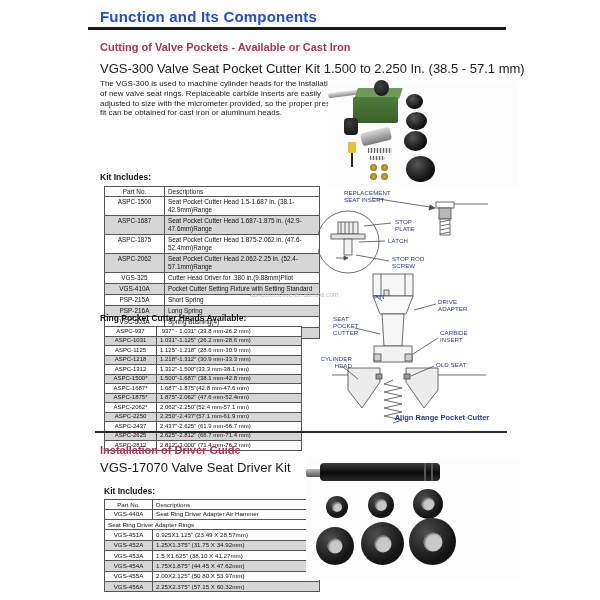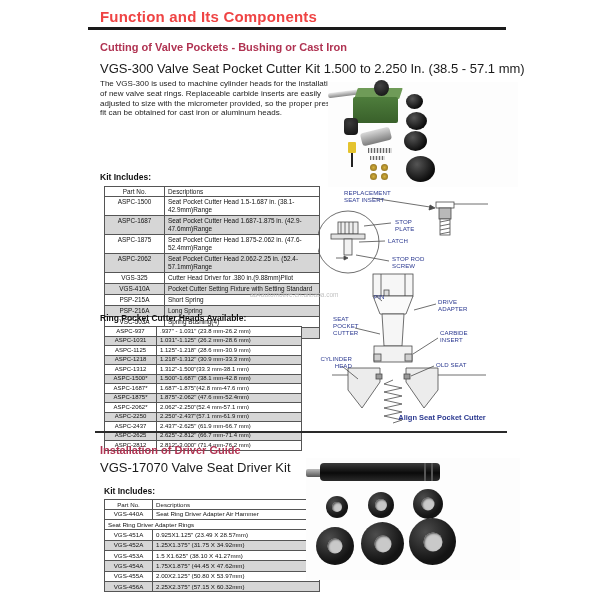--- a/index.html
+++ b/index.html
@@ -1,21 +1,21 @@
 <!DOCTYPE html>
 <html><head>
 <meta charset="utf-8">
 <style>
   * { margin:0; padding:0; box-sizing:border-box; }
   html,body { width:600px; height:600px; background:#ffffff; overflow:hidden;
               font-family:"Liberation Sans", sans-serif; color:#1a1a1a; }
   .abs { position:absolute; }
 
   
-  #page-title { left:100px; top:8px; font-size:15px; font-weight:bold; color:#ef4444; letter-spacing:.2px; }
+  #page-title { left:100px; top:8px; font-size:15px; font-weight:bold; color:#1d4ed8; letter-spacing:.2px; }
   #title-rule { left:88px; top:27px; width:418px; height:2.5px; background:#1a1a1a; }
   .red-head { font-size:11px; font-weight:bold; color:#b03352; }
   .prod-title { font-size:13px; font-weight:normal; color:#1a1a1a; }
   .kit-label { font-size:8.5px; font-weight:bold; color:#111; }
   #desc-para { left:100px; top:79px; width:238px; font-size:8px; line-height:1.22; color:#222; }
 
   
   table { border-collapse:collapse; background:#fff; }
   table, th, td { border:0.8px solid #555; }
   th { font-size:6.4px; font-weight:normal; text-align:left; padding:1px 3px; }
@@ -47,21 +47,21 @@
                      box-shadow:inset 1px 1px 2px #555; }
   .cutterhead { position:absolute; border-radius:50%;
                 background:radial-gradient(circle at 38% 32%, #555, #0d0d0d 70%); }
 </style>
 </head>
 <body>
 
 <div class="abs" id="page-title">Function and Its Components</div>
 <div class="abs" id="title-rule"></div>
 
-<div class="abs red-head" style="left:100px;top:41px;">Cutting of Valve Pockets - Bushing or Cast Iron</div>
+<div class="abs red-head" style="left:100px;top:41px;">Cutting of Valve Pockets - Available or Cast Iron</div>
 <div class="abs prod-title" style="left:100px;top:61px;">VGS-300 Valve Seat Pocket Cutter Kit  1.500 to 2.250 In. (38.5 - 57.1 mm)</div>
 <div class="abs" id="desc-para">The VGS-300 is used to machine cylinder heads for the installation of new valve seat rings. Replaceable carbide inserts are easily adjusted to size with the micrometer provided, so the proper press fit can be obtained for cast iron or aluminum heads.</div>
 
 <div class="abs photo" style="left:328px;top:82px;width:190px;height:105px;">
   <div style="position:absolute;left:0px;top:8px;width:52px;height:5px;background:linear-gradient(#e8e8e8,#8a8a8a);transform:rotate(-7deg);border-radius:2px;"></div>
   <div style="position:absolute;left:28px;top:6px;width:45px;height:11px;background:#6f9b58;transform:skewX(-18deg);border-radius:1px;"></div>
   <div style="position:absolute;left:25px;top:15px;width:45px;height:26px;background:linear-gradient(#4e7d3c,#39602a);border-radius:2px;"></div>
   <div style="position:absolute;left:46px;top:-2px;width:15px;height:16px;border-radius:50%;background:radial-gradient(circle at 40% 35%,#444,#0c0c0c);"></div>
   <div class="cutterhead" style="left:78px;top:12px;width:17px;height:15px;"></div>
   <div class="cutterhead" style="left:78px;top:30px;width:21px;height:18px;"></div>
@@ -249,21 +249,21 @@
 <div class="abs dlabel" style="left:344px;top:190px;width:54px;">REPLACEMENT SEAT INSERT</div>
 <div class="abs dlabel" style="left:395px;top:219px;width:26px;">STOP PLATE</div>
 <div class="abs dlabel" style="left:388px;top:238px;">LATCH</div>
 <div class="abs dlabel" style="left:392px;top:256px;width:36px;">STOP ROD SCREW</div>
 <div class="abs dlabel" style="left:374px;top:294px;">PIN</div>
 <div class="abs dlabel" style="left:438px;top:299px;width:34px;">DRIVE ADAPTER</div>
 <div class="abs dlabel" style="left:333px;top:316px;width:30px;">SEAT POCKET CUTTER</div>
 <div class="abs dlabel" style="left:440px;top:330px;width:32px;">CARBIDE INSERT</div>
 <div class="abs dlabel" style="left:316px;top:356px;width:36px;text-align:right;">CYLINDER HEAD</div>
 <div class="abs dlabel" style="left:436px;top:362px;width:44px;">OLD SEAT</div>
-<div class="abs" id="diagram-caption">Align Seat Pocket Cutter</div>
+<div class="abs" id="diagram-caption">Align Range Pocket Cutter</div>
 <div class="abs" id="watermark">aa4automotive.en.alibaba.com</div>
 
 <div class="abs" id="section-divider"></div>
 
 <div class="abs red-head" style="left:100px;top:444px;">Installation of Driver Guide</div>
 <div class="abs prod-title" style="left:100px;top:460px;">VGS-17070 Valve Seat Driver Kit</div>
 <div class="abs kit-label" style="left:104px;top:486px;">Kit Includes:</div>
 
 <table class="abs" id="kit-table-2">
   <tbody>

